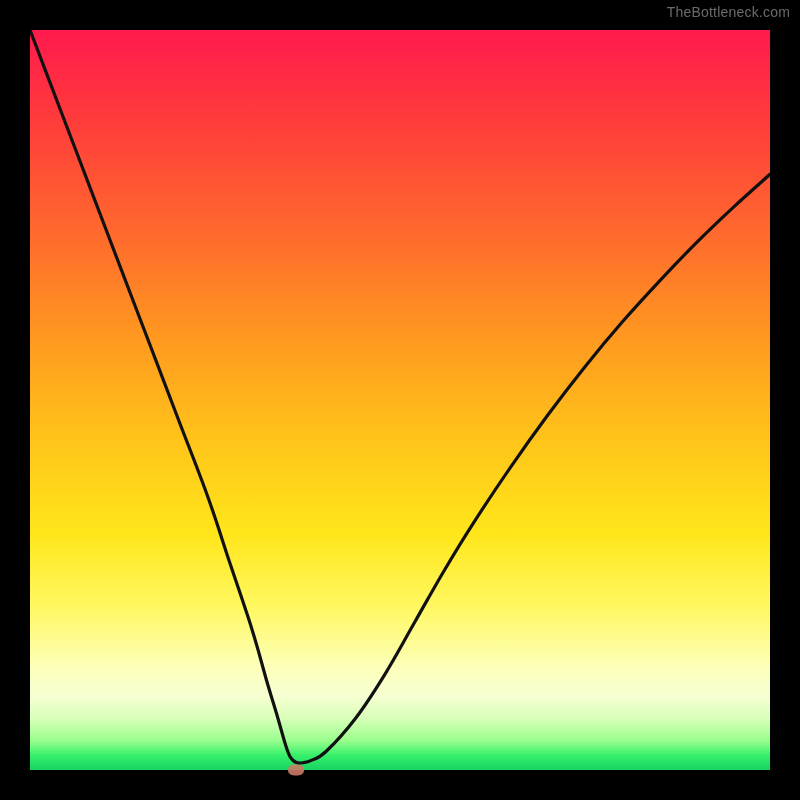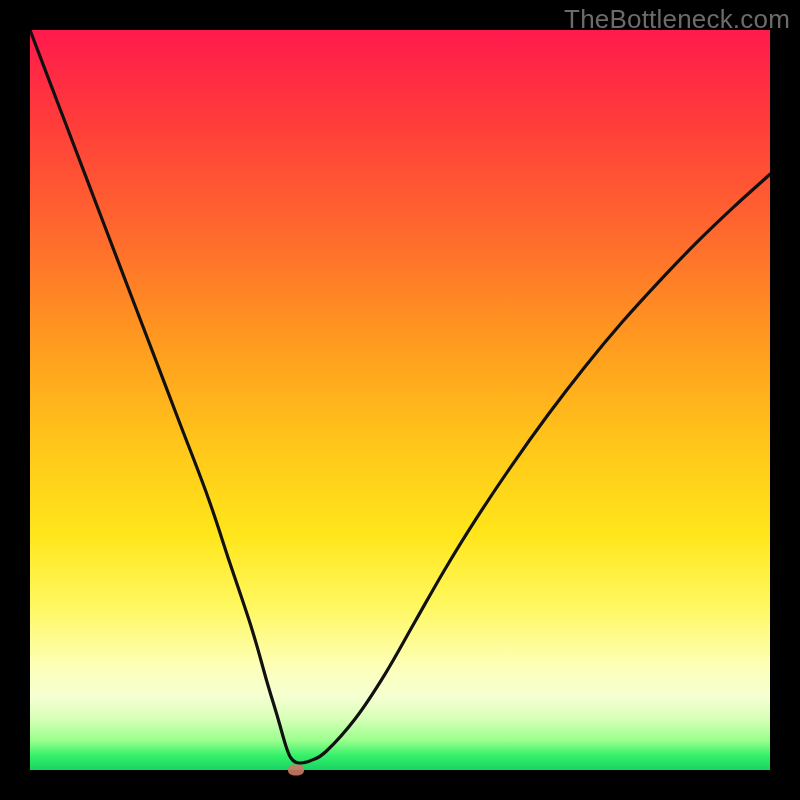--- a/index.html
+++ b/index.html
@@ -37,21 +37,21 @@
       #9bff8e 96%,
       #37f06a 98%,
       #17d463 100%
     );
   }
   .watermark {
     position: absolute;
     top: 4px;
     right: 10px;
     color: #6b6b6b;
-    font-size: 26px;
+    font-size: 14px;
     letter-spacing: 0.2px;
     font-weight: 500;
     user-select: none;
   }
   svg.curve {
     position: absolute;
     left: 0;
     top: 0;
     width: 740px;
     height: 740px;

